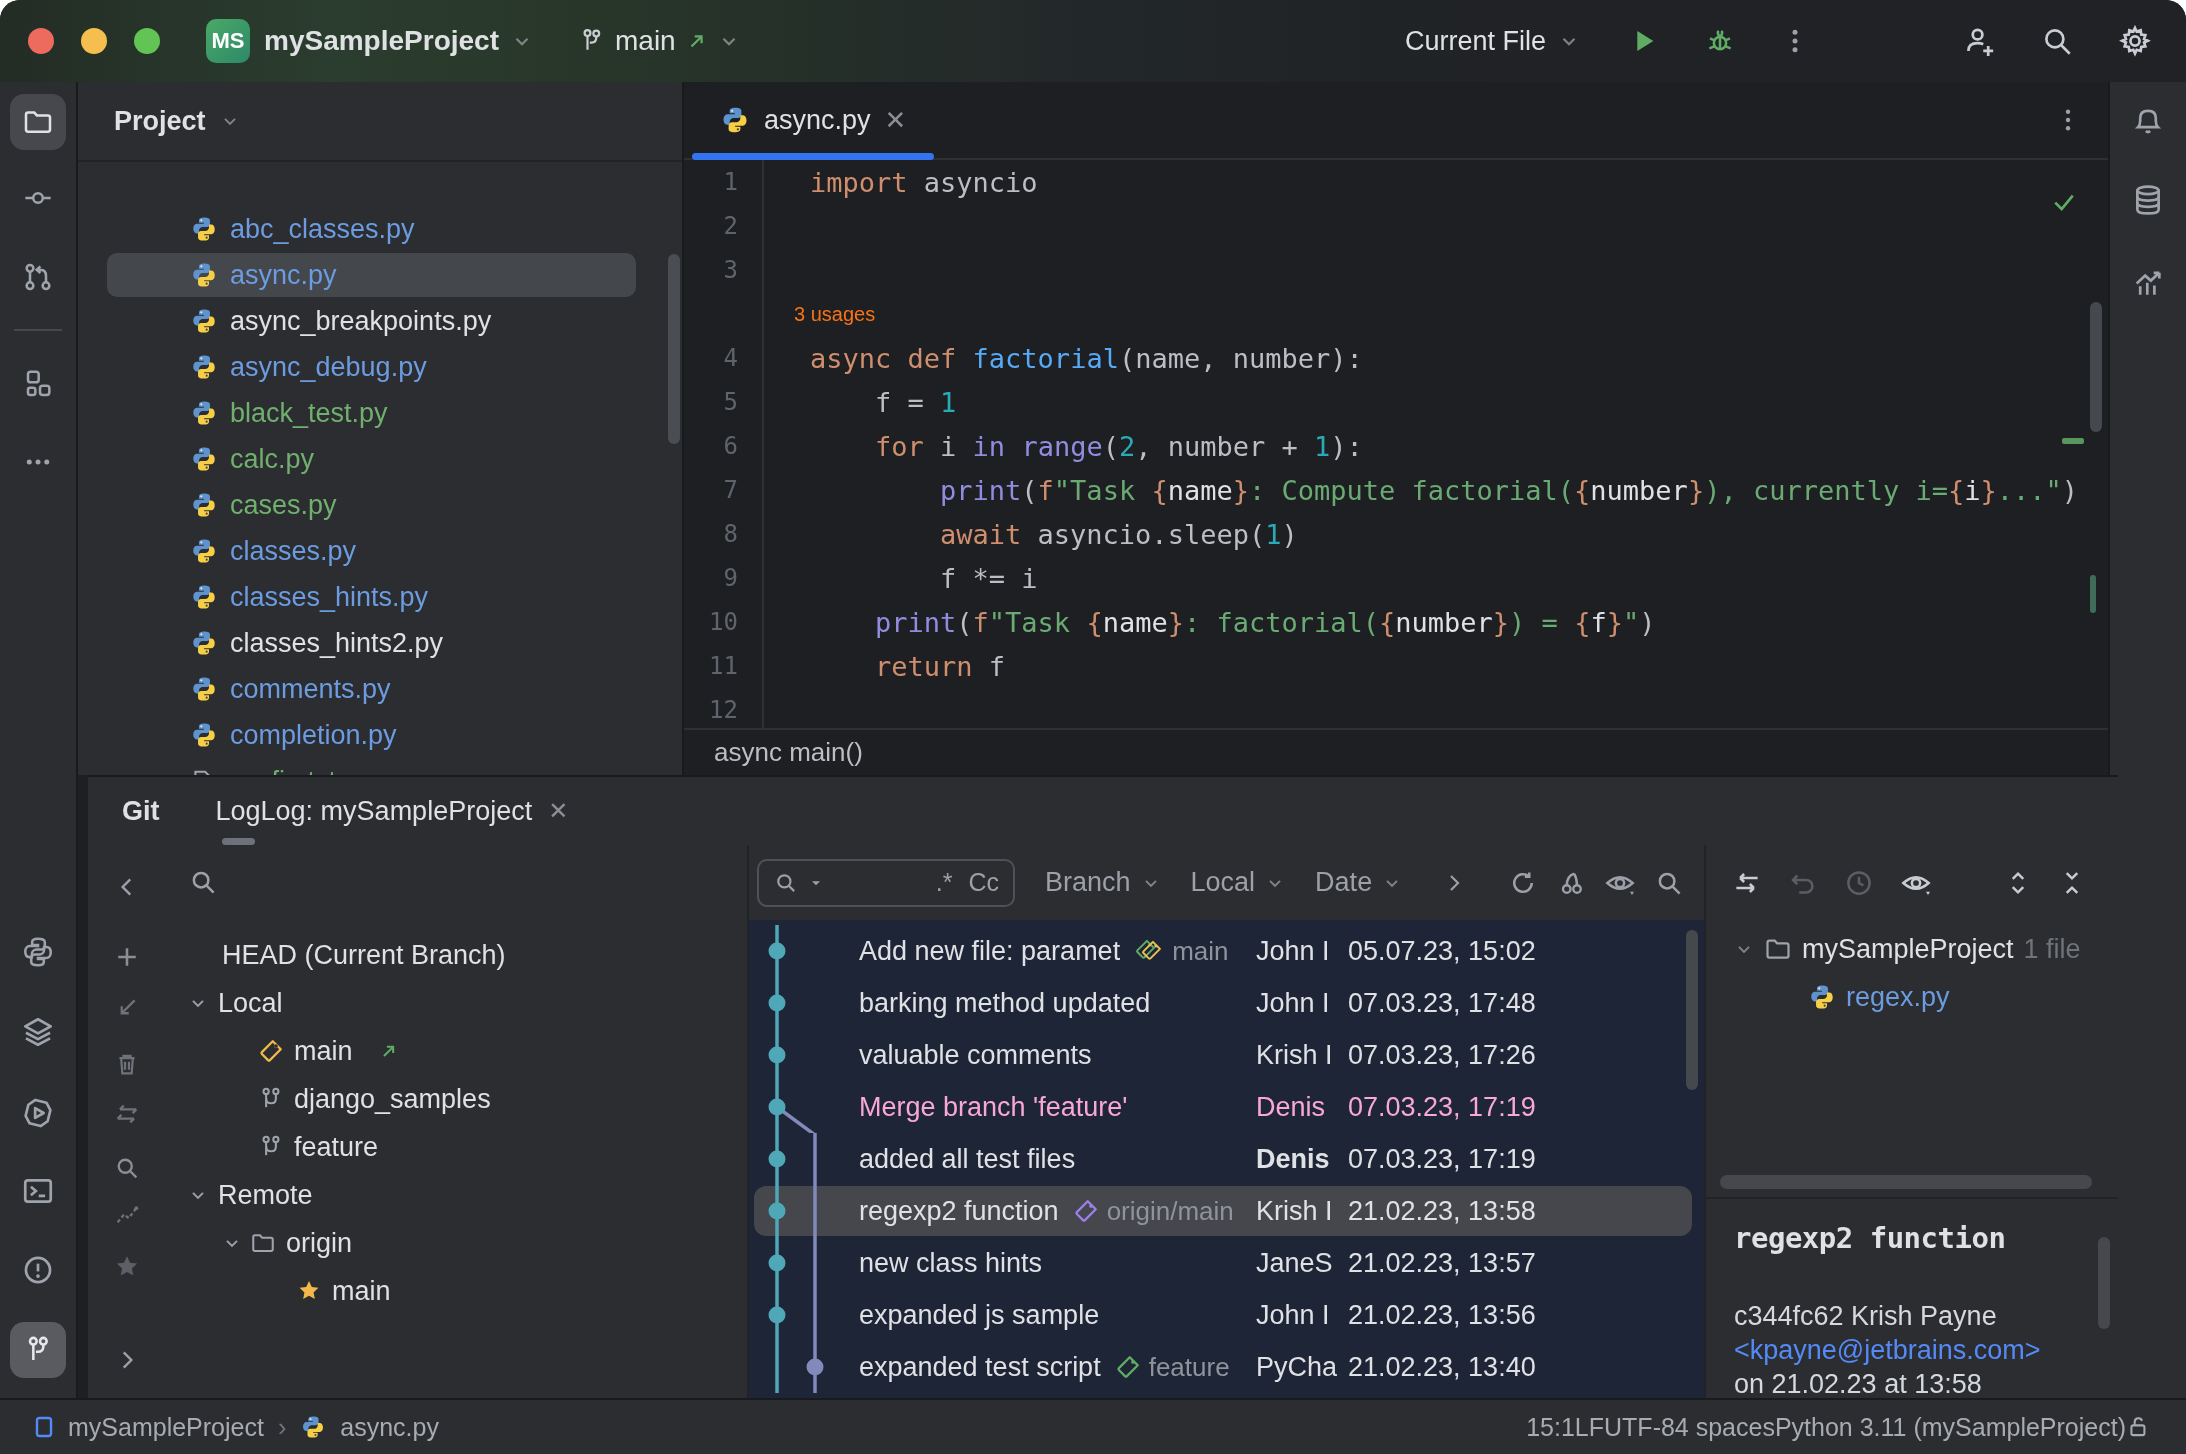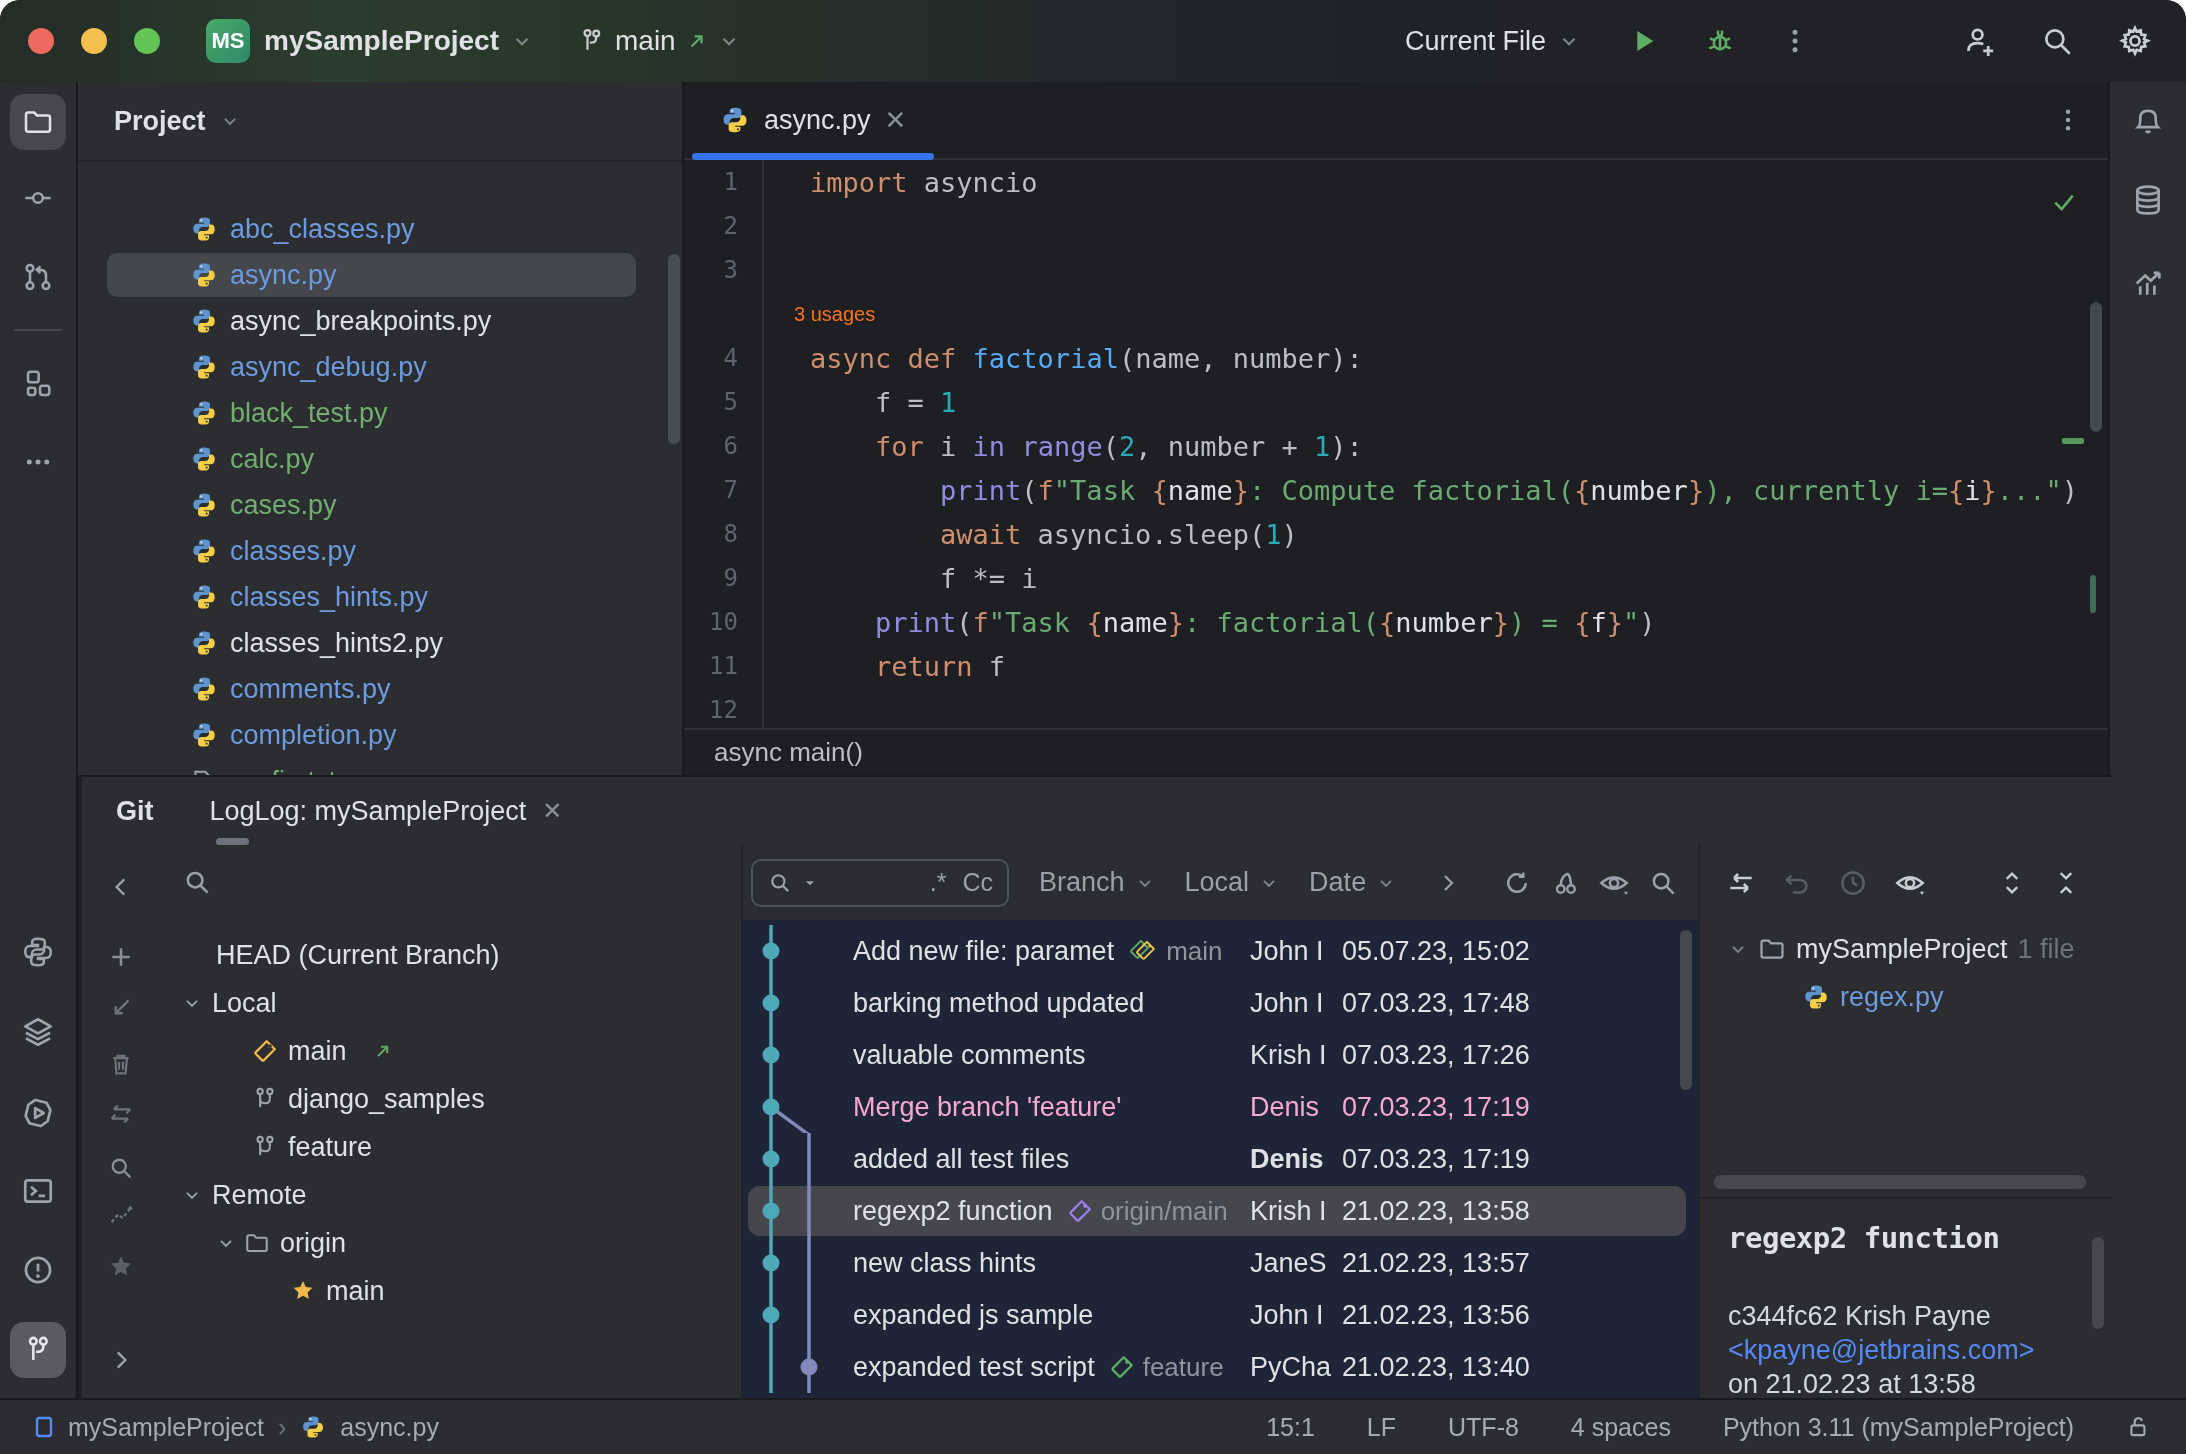--- a/index.html
+++ b/index.html
@@ -58,21 +58,21 @@
   .c-p{color:#bcbec4}.c-k{color:#cf8e6d}.c-fn{color:#57aaf7}.c-num{color:#29abb7}.c-str{color:#6aab73}
   .c-bi{color:#918ce0}.c-br{color:#cf8e6d}.c-v{color:#dfe1e5}
   .ed-check{position:absolute;top:28px;right:30px}
   .ed-scroll{position:absolute;right:6px;top:142px;width:12px;height:130px;border-radius:6px;background:#45484d}
   .ed-mark-green{position:absolute;right:24px;top:278px;width:22px;height:6px;background:#57965c;border-radius:2px}
   .ed-mark-teal{position:absolute;right:12px;top:415px;width:6px;height:38px;background:#3f6d5a;border-radius:3px}
   .sticky{position:absolute;left:0;right:0;bottom:0;height:47px;background:#1e1f22;border-top:2px solid #2e3033;
     display:flex;align-items:center;padding-left:30px;font-size:26px;color:#bcbec4;box-sizing:border-box}
 
   
-  .gitpanel{position:absolute;left:82px;top:775px;width:2030px;height:623px;background:#2b2d30;border-top:2px solid #191a1c;box-sizing:border-box}
+  .gitpanel{position:absolute;left:88px;top:775px;width:2030px;height:623px;background:#2b2d30;border-top:2px solid #191a1c;box-sizing:border-box}
   .git-header{height:68px;display:flex;align-items:center;font-size:27px}
   .git-title{font-weight:700;margin-left:34px}
   .git-tab{position:relative;height:100%;display:flex;align-items:center;gap:16px}
   .git-tab .tab-underline{position:absolute;left:6px;right:6px;bottom:0;height:7px;background:#6e717a;border-radius:4px}
   .git-body{position:relative;height:553px;display:flex}
   .minibar{flex:0 0 78px;position:relative}
   .mini-ic{position:absolute;left:50%;transform:translate(-50%,-50%);color:#9da0a8}
   .branches{flex:0 0 581px;position:relative;border-right:2px solid #222326}
   .br-search{position:absolute;left:22px;top:22px}
   .brlist{position:absolute;left:0;right:0;top:86px}
@@ -112,21 +112,21 @@
   .dinfo{position:absolute;left:28px;top:376px;right:20px}
   .dtitle{font-family:"DejaVu Sans Mono","Liberation Mono",monospace;font-weight:700;font-size:29px;letter-spacing:-.5px}
   .dmeta{margin-top:44px;font-size:27px;line-height:34px;color:#d5d8de}
   .demail{color:#548af7}
   .dscroll{position:absolute;right:8px;top:392px;width:12px;height:92px;border-radius:6px;background:#46484d}
 
   
   .statusbar{position:absolute;left:0;top:1398px;width:2186px;height:56px;background:#2b2d30;border-top:2px solid #191a1c;
     display:flex;align-items:center;font-size:25px;color:#a8abb2;box-sizing:border-box}
   .sb-left{display:flex;align-items:center;gap:14px;margin-left:34px}
-  .sb-right{margin-left:auto;display:flex;align-items:center;gap:52px;margin-right:34px}
+  .sb-right{margin-left:auto;display:flex;align-items:center;margin-right:34px}
   .sb-sep{color:#6f737a}
 </style>
 </head>
 <body>
 
 <svg width="0" height="0" style="position:absolute">
   <defs>
     <g id="py-logo">
       <path d="M11.8 2.2c-2.4 0-4.1.7-4.1 2.4v2h4.2v.8H6.1C4.2 7.4 2.8 9 2.8 11.6s1.2 4.2 3.1 4.2h1.8v-2.3c0-1.8 1.5-3.2 3.3-3.2h3.5c1.5 0 2.6-1.2 2.6-2.6V4.6c0-1.7-2-2.4-4.3-2.4z" fill="#5e93ce"></path>
       <circle cx="9.7" cy="4.6" r=".9" fill="#dfe9f3"></circle>

